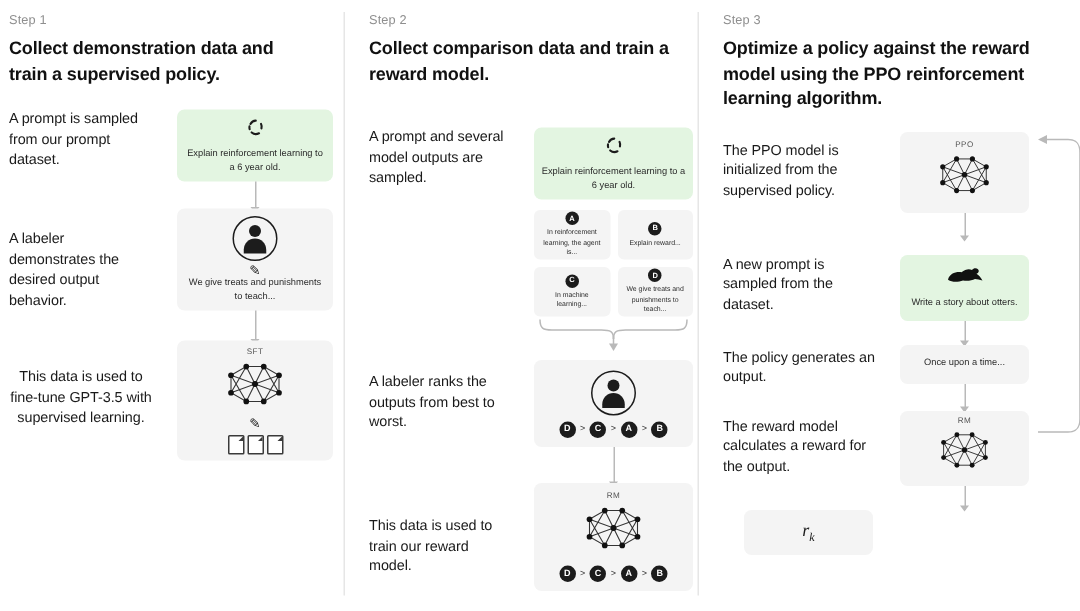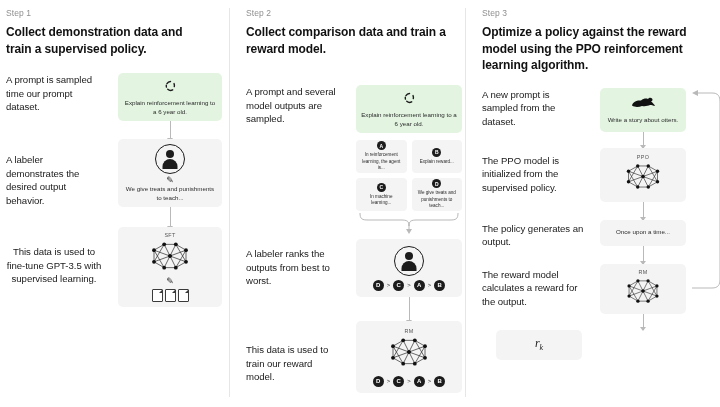--- a/index.html
+++ b/index.html
@@ -86,21 +86,21 @@
   <div class="divider d1"></div>
   <div class="divider d2"></div>
 
   <div class="col c1">
     <div class="step-label">Step 1</div>
     <div class="step-title">Collect demonstration data and train a supervised policy.</div>
 
     <div class="rows">
 
       <div class="row" style="margin-top:16px;">
-        <div class="caption">A prompt is sampled time our prompt dataset.</div>
+        <div class="caption">A prompt is sampled from our prompt dataset.</div>
         <div class="stage" style="margin-left:16px;">
           <div class="box green" style="width:104px;height:48px;">
             <span style="margin-bottom:3px;">
               <svg width="13" height="13" viewBox="0 0 24 24" fill="none" stroke="#1c1c1c" stroke-width="2.6" stroke-linecap="round">
                 <path d="M5.5 8.5 A8 8 0 0 1 12 4.5"></path>
                   <path d="M18.5 8.5 A8 8 0 0 1 19 14"></path>
                 <path d="M16 20 A8 8 0 0 1 7 19"></path>
                   <path d="M4.5 15 A8 8 0 0 1 4.3 11.5"></path>
               </svg>
             </span>
@@ -277,35 +277,20 @@
 
     <div class="rows">
 
       <div class="loop" style="left:196px;top:-8px;">
         <svg width="46" height="222" viewBox="0 0 46 222" fill="none" stroke="#b9b9b9" stroke-width="1">
           <path d="M14 208 L34 208 C40 208, 42 205, 42 199 L42 22 C42 16, 40 13, 34 13 L16 13"></path>
           <path d="M20 10 L14 13 L20 16 Z" fill="#b9b9b9" stroke="none"></path>
         </svg>
       </div>
 
-      <div class="row" style="margin-top:10px;">
-        <div class="caption">A new prompt is sampled from the dataset.</div>
-        <div class="stage" style="margin-left:14px;">
-          <div class="box green" style="width:86px;height:44px;">
-            <span style="margin-bottom:3px;">
-              <svg width="26" height="13" viewBox="0 0 52 26" fill="#111">
-                <path d="M4 19 C6 11, 14 8, 22 9 C27 5, 32 4, 36 6 C38 3, 42 3, 44 5 C46 7, 45 10, 42 11 C45 13, 48 16, 50 20 C46 19, 43 18, 40 18 C36 20, 30 21, 24 20 C18 22, 10 23, 4 19 Z"></path>
-              </svg>
-            </span>
-            <div class="boxtext">Write a story about otters.</div>
-          </div>
-          <div class="arrow" style="height:16px;"></div>
-        </div>
-      </div>
-
       <div class="row" style="margin-top:0;">
         <div class="caption" style="padding-top:6px;">The PPO model is initialized from the supervised policy.</div>
         <div class="stage" style="margin-left:14px;">
           <div class="box" style="width:86px;height:54px;">
             <div class="boxlabel">PPO</div>
             <span>
               <svg width="40" height="29" viewBox="0 0 60 44">
                 <g stroke="#333" stroke-width="1" fill="none">
                   <path d="M8 14 L22 6 L38 6 L52 14 L52 30 L38 38 L22 38 L8 30 Z"></path>
                   <path d="M8 14 L30 22 L52 14 M8 30 L30 22 L52 30 M22 6 L30 22 L38 6 M22 38 L30 22 L38 38"></path>
@@ -322,20 +307,35 @@
                     <circle cx="8" cy="30" r="2.6"></circle>
                     <circle cx="30" cy="22" r="2.8"></circle>
                 </g>
               </svg>
             </span>
           </div>
           <div class="arrow" style="height:18px;"></div>
         </div>
       </div>
 
+      <div class="row" style="margin-top:10px;">
+        <div class="caption">A new prompt is sampled from the dataset.</div>
+        <div class="stage" style="margin-left:14px;">
+          <div class="box green" style="width:86px;height:44px;">
+            <span style="margin-bottom:3px;">
+              <svg width="26" height="13" viewBox="0 0 52 26" fill="#111">
+                <path d="M4 19 C6 11, 14 8, 22 9 C27 5, 32 4, 36 6 C38 3, 42 3, 44 5 C46 7, 45 10, 42 11 C45 13, 48 16, 50 20 C46 19, 43 18, 40 18 C36 20, 30 21, 24 20 C18 22, 10 23, 4 19 Z"></path>
+              </svg>
+            </span>
+            <div class="boxtext">Write a story about otters.</div>
+          </div>
+          <div class="arrow" style="height:16px;"></div>
+        </div>
+      </div>
+
       <div class="row" style="margin-top:0;">
         <div class="caption" style="padding-top:2px;">The policy generates an output.</div>
         <div class="stage" style="margin-left:14px;">
           <div class="box" style="width:86px;height:26px;">
             <div class="boxtext">Once upon a time...</div>
           </div>
           <div class="arrow" style="height:18px;"></div>
         </div>
       </div>
 

